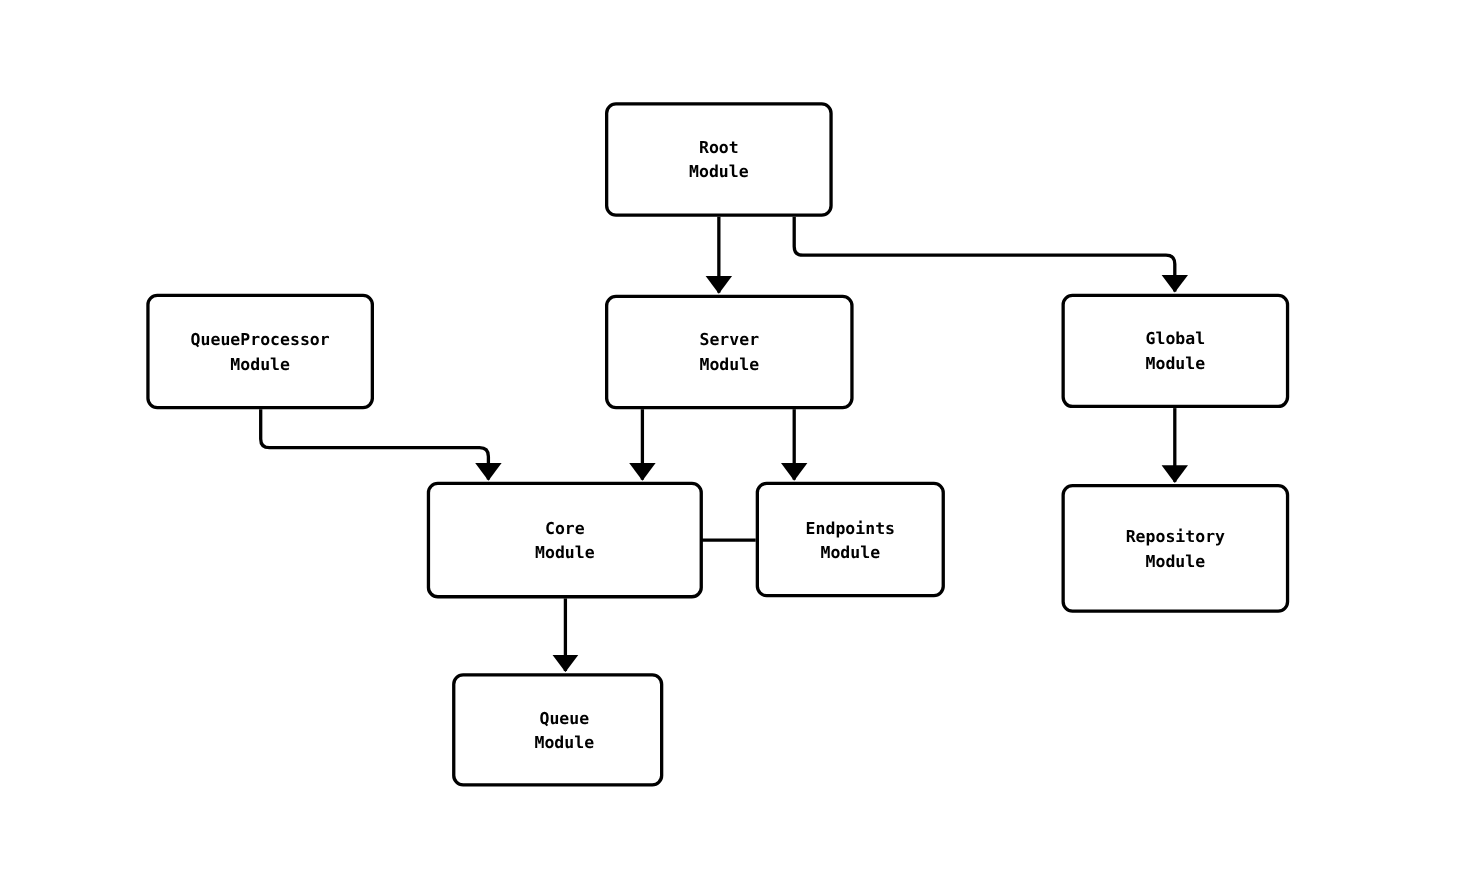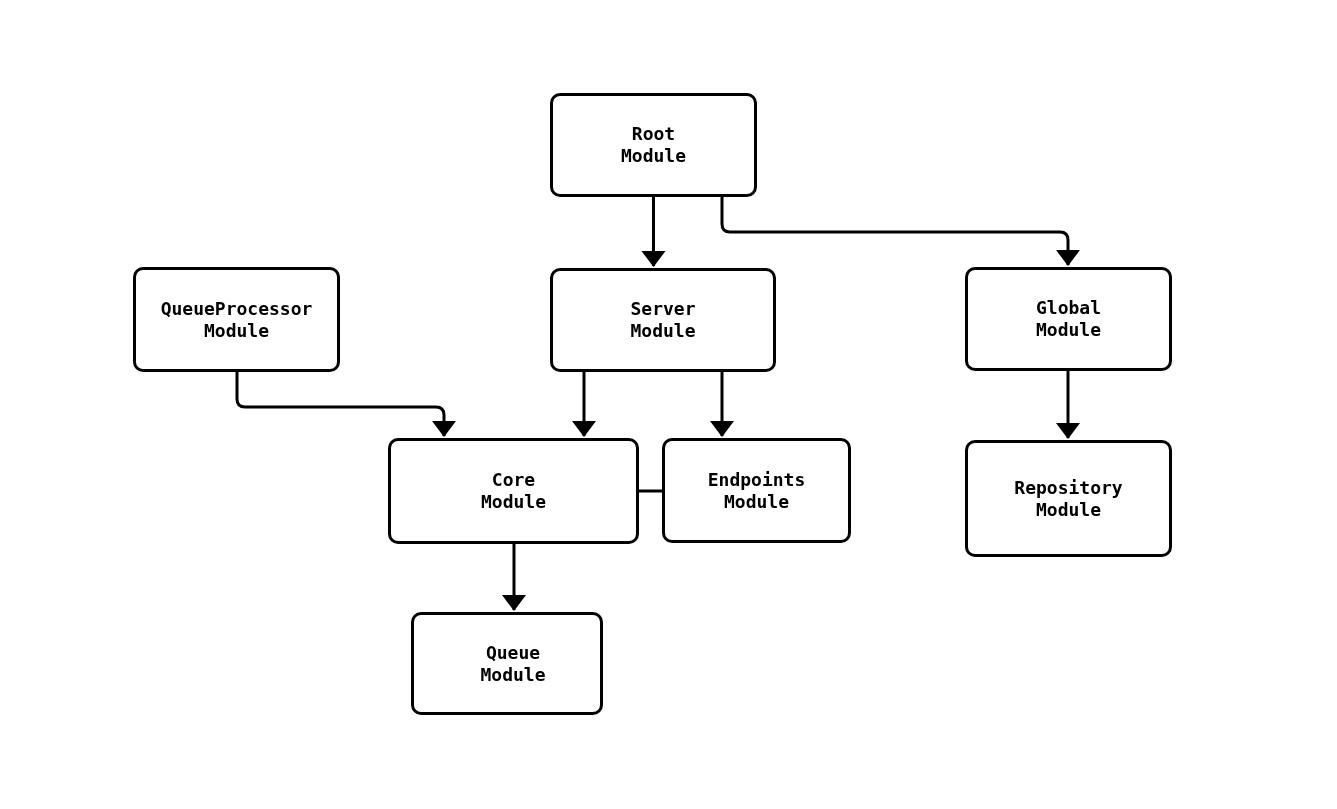--- a/index.html
+++ b/index.html
@@ -33,21 +33,21 @@
     background: #ffffff;
     border: 3px solid #000000;
     border-radius: 10px;
     display: flex;
     align-items: center;
     justify-content: center;
     text-align: center;
   }
   .node-label {
     white-space: pre-line;
-    font-size: 18px;
+    font-size: 15px;
     line-height: 22px;
     font-weight: 700;
     color: #000000;
     letter-spacing: 0px;
   }
 </style>
 </head>
 <body>
 
 <div class="canvas">
@@ -94,21 +94,21 @@
   <div class="node" style="left:965px; top:267px; width:207px; height:104px;">
     <span class="node-label">Global
 Module</span>
   </div>
 
   <div class="node" style="left:388px; top:438px; width:251px; height:106px;">
     <span class="node-label">Core
 Module</span>
   </div>
 
-  <div class="node" style="left:662px; top:438px; width:189px; height:105px;">
+  <div class="node" style="left:687px; top:438px; width:172px; height:105px;">
     <span class="node-label">Endpoints
 Module</span>
   </div>
 
   <div class="node" style="left:965px; top:440px; width:207px; height:117px;">
     <span class="node-label">Repository
 Module</span>
   </div>
 
   <div class="node" style="left:411px; top:612px; width:192px; height:103px;padding-left:12px;">

